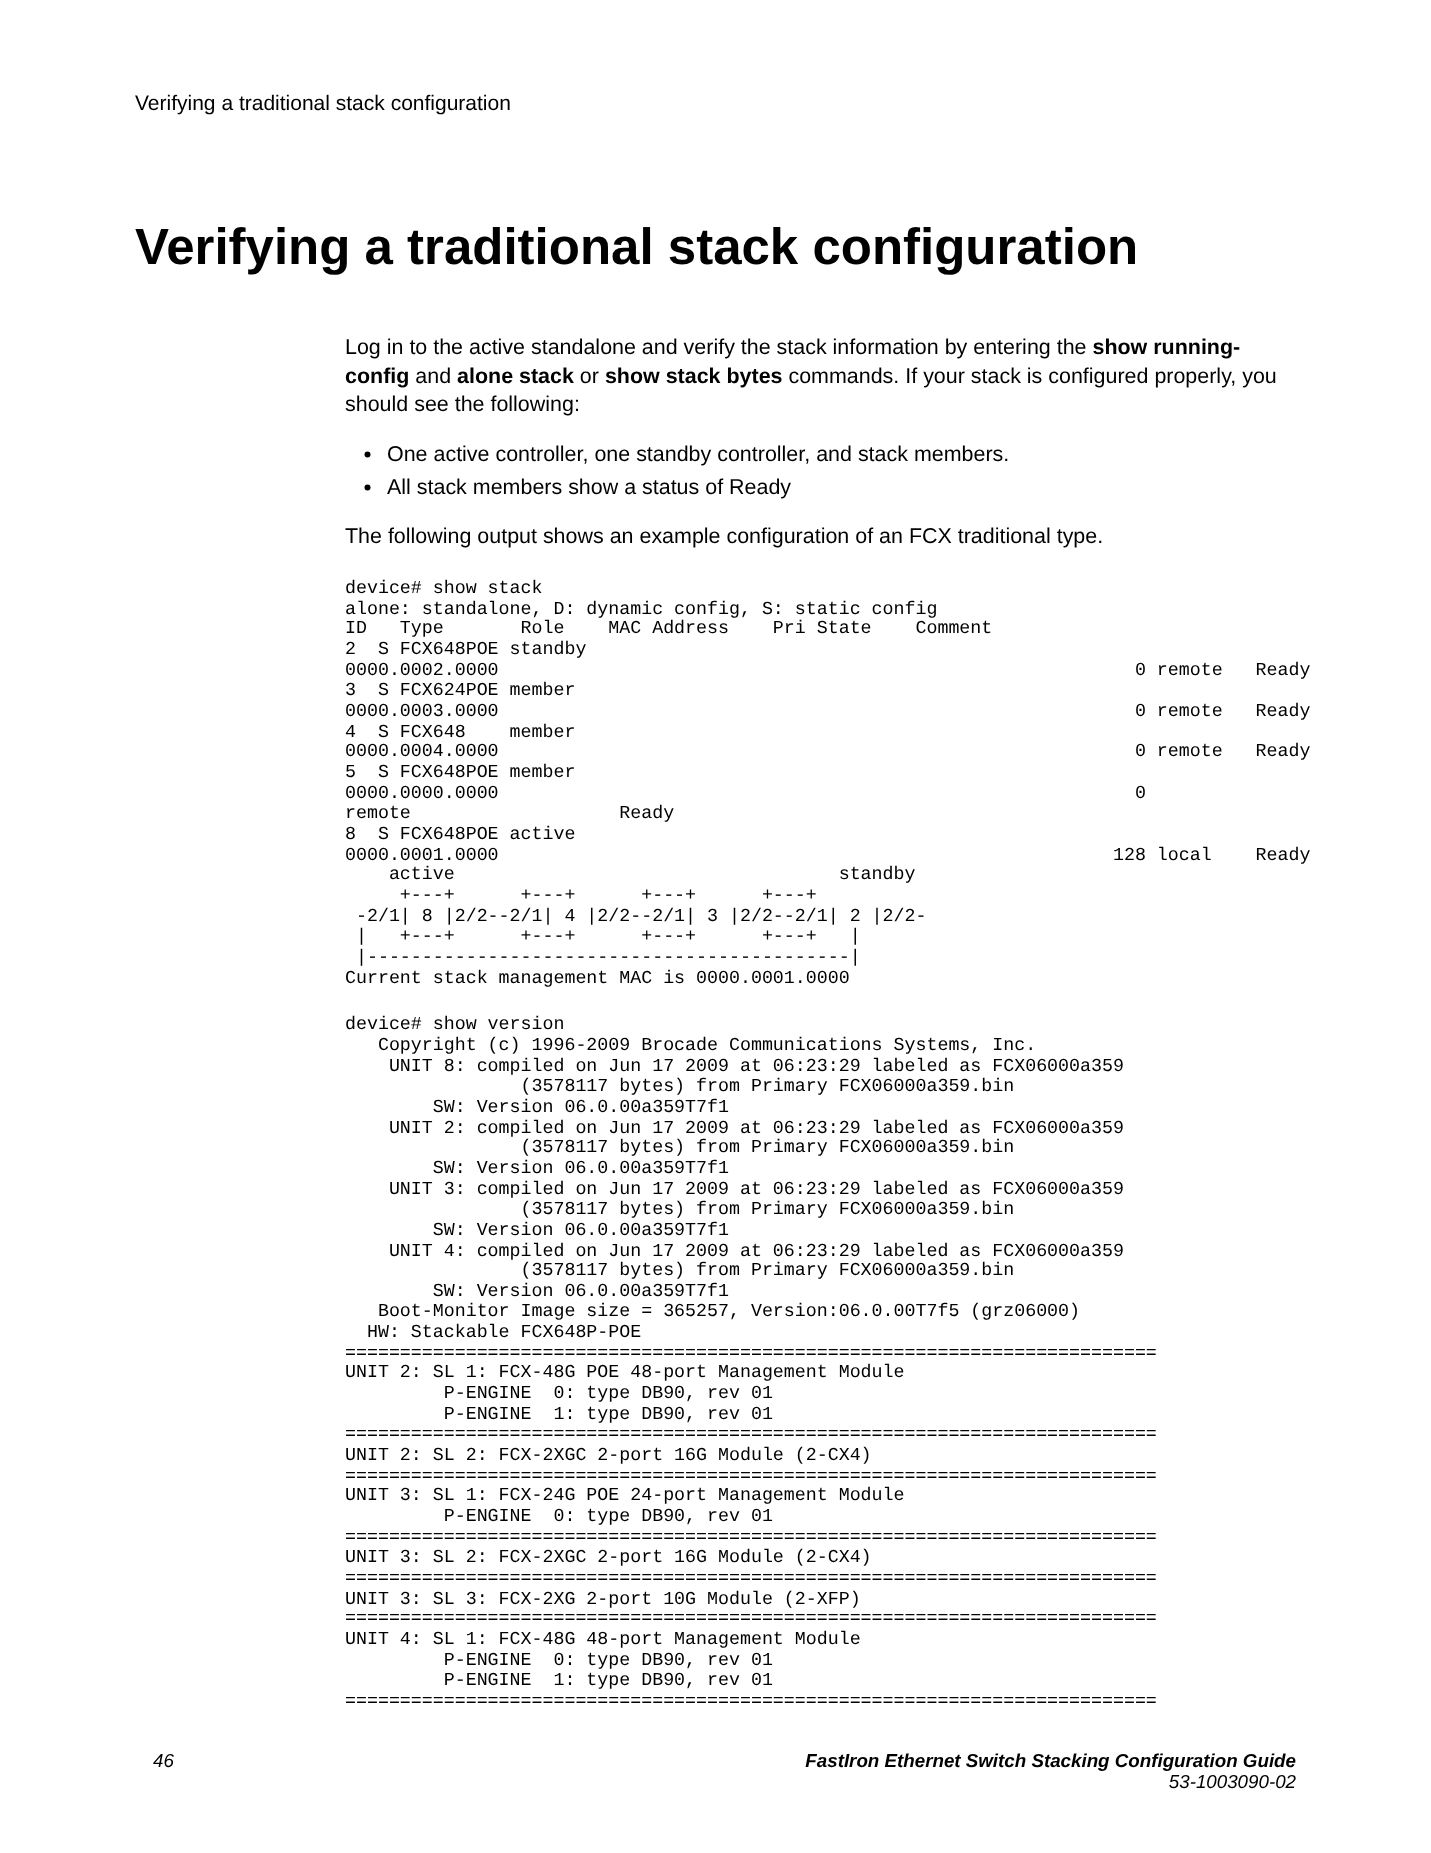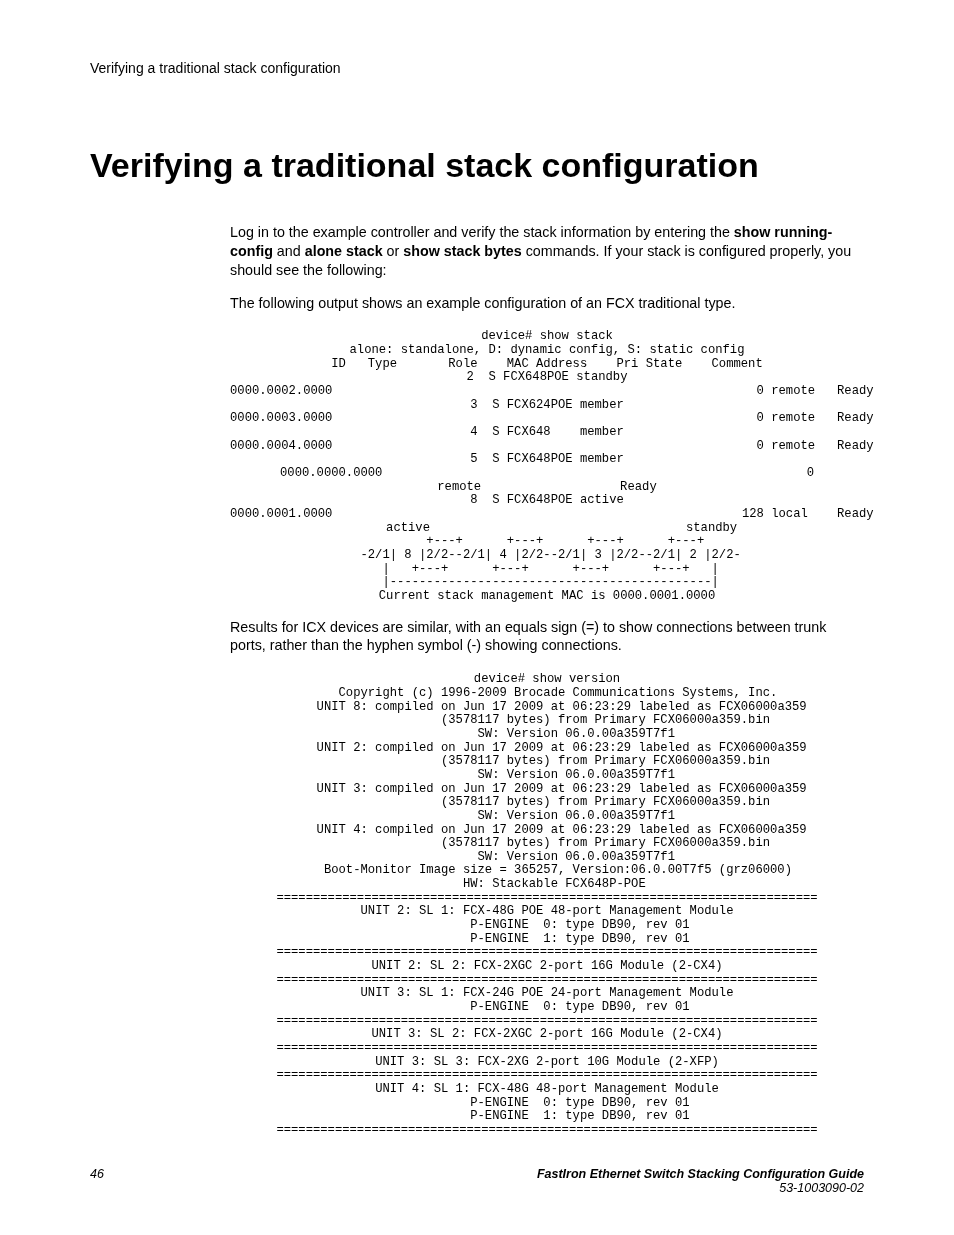--- a/index.html
+++ b/index.html
@@ -44,48 +44,51 @@
     margin: 12px 0 14px 0;
     padding-left: 28px;
   }
   ul.bullets li { margin-bottom: 4px; }
   pre.code {
     font-family: "Courier New", monospace;
     font-size: 12.2px;
     line-height: 1.12;
     white-space: pre;
     margin: 18px 0 14px 0;
-    text-align: center;
   }
   .footer {
     position: absolute;
     bottom: 40px;
-    left: 90px;
+    left: 102px;
     right: 90px;
     font-size: 12.5px;
     font-style: italic;
   }
   .footer .pn { float: left; font-style: italic; }
   .footer .book { float: right; text-align: right; font-weight: bold; margin-left: 25px; }
   .footer .book .doc { font-weight: normal; text-align: center; }
   b { font-weight: bold; }
 </style>
 </head>
 <body>
 
 <div class="page">
   <div class="running-head">Verifying a traditional stack configuration</div>
 
   <h1 class="title">Verifying a traditional stack configuration</h1>
 
   <div class="body">
     <p class="para">
-      <span>Log in to the example controller and verify the stack information by entering the </span><b>show running-config</b><span> and </span><b>alone stack</b><span> or </span><b>show stack bytes</b><span> commands. If your stack is configured properly, you should see the following:</span>
+      <span>Log in to the active standalone and verify the stack information by entering the </span><b>show running-config</b><span> and </span><b>alone stack</b><span> or </span><b>show stack bytes</b><span> commands. If your stack is configured properly, you should see the following:</span>
     </p>
 
+    <ul class="bullets">
+      <li>One active controller, one standby controller, and stack members.</li>
+      <li>All stack members show a status of Ready</li>
+    </ul>
 
     <p class="para">The following output shows an example configuration of an FCX traditional type.</p>
 
     <pre class="code">device# show stack
 alone: standalone, D: dynamic config, S: static config
 ID   Type       Role    MAC Address    Pri State    Comment
 2  S FCX648POE standby
 0000.0002.0000                                                          0 remote   Ready
 3  S FCX624POE member
 0000.0003.0000                                                          0 remote   Ready
@@ -96,21 +99,20 @@
 remote                   Ready
 8  S FCX648POE active
 0000.0001.0000                                                        128 local    Ready
     active                                   standby
      +---+      +---+      +---+      +---+
  -2/1| 8 |2/2--2/1| 4 |2/2--2/1| 3 |2/2--2/1| 2 |2/2-
  |   +---+      +---+      +---+      +---+   |
  |--------------------------------------------|
 Current stack management MAC is 0000.0001.0000</pre>
 
-    <p class="para">Results for ICX devices are similar, with an equals sign (=) to show connections between trunk ports, rather than the hyphen symbol (-) showing connections.</p>
 
 
     <pre class="code">device# show version
    Copyright (c) 1996-2009 Brocade Communications Systems, Inc.
     UNIT 8: compiled on Jun 17 2009 at 06:23:29 labeled as FCX06000a359
                 (3578117 bytes) from Primary FCX06000a359.bin
         SW: Version 06.0.00a359T7f1
     UNIT 2: compiled on Jun 17 2009 at 06:23:29 labeled as FCX06000a359
                 (3578117 bytes) from Primary FCX06000a359.bin
         SW: Version 06.0.00a359T7f1

